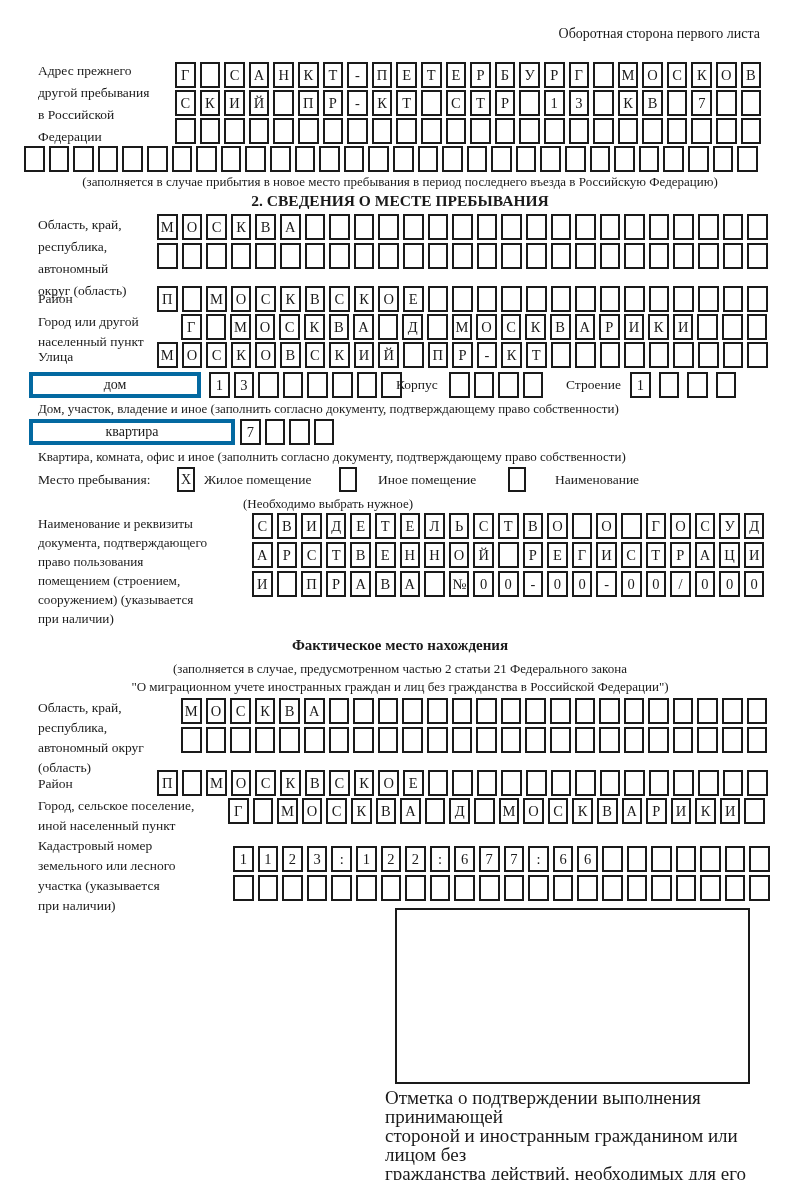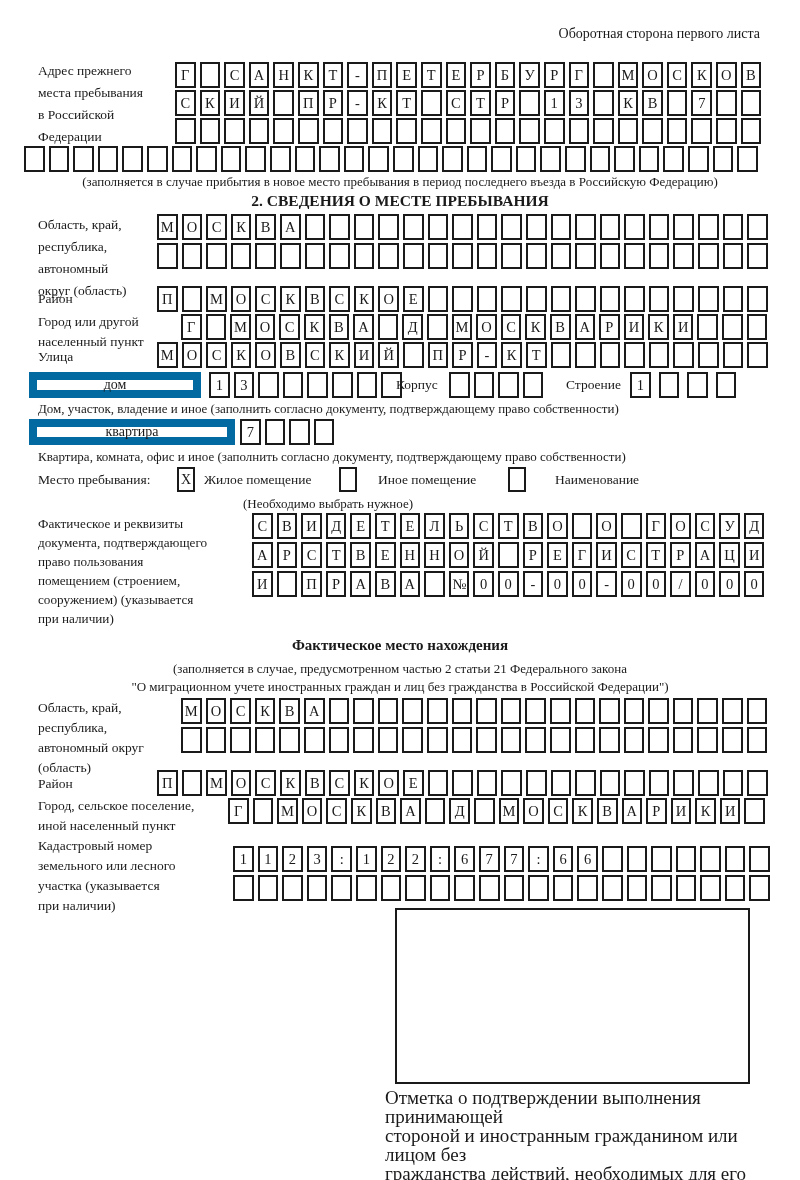--- a/index.html
+++ b/index.html
@@ -4,40 +4,40 @@
 <style>
   html,body{margin:0;padding:0;}
   body{width:800px;height:1180px;background:#ffffff;font-family:"Liberation Serif","DejaVu Serif",serif;color:#1a1a1a;}
   #form{position:relative;width:800px;height:1180px;background:#fff;overflow:hidden;}
   .abs{position:absolute;}
   .lbl{font-size:13.5px;line-height:22px;white-space:nowrap;}
   .lbl.tight{line-height:20px;}
   .lbl.doc{line-height:19px;font-size:13.2px;}
   .crow{position:absolute;display:flex;gap:4px;}
   .cell{box-sizing:border-box;width:20.6px;height:26px;border:2px solid #1a1a1a;display:flex;align-items:center;justify-content:center;font-size:14.5px;background:#fff;flex:0 0 auto;}
-  .bigcellbox{box-sizing:border-box;border:8px solid #0369a1;height:26px;display:flex;align-items:center;justify-content:center;font-size:14px;background:#fff;}
+  .bigcellbox{box-sizing:border-box;border:4px solid #0369a1;height:26px;display:flex;align-items:center;justify-content:center;font-size:14px;background:#fff;}
   .checkbox{box-sizing:border-box;width:18px;height:25px;border:2px solid #1a1a1a;display:flex;align-items:center;justify-content:center;font-size:14px;background:#fff;}
   .note{font-size:13px;white-space:nowrap;}
   .center{left:0;width:800px;text-align:center;}
   .hdr{font-weight:bold;font-size:15.5px;}
   .title{font-size:14px;}
   .inline-lbl{font-size:13.5px;white-space:nowrap;}
   .stampbox{box-sizing:border-box;border:2px solid #1a1a1a;background:#fff;}
   .caption{font-size:19px;line-height:19px;text-align:left;}
 </style>
 </head>
 <body>
 
 <div id="form">
 
   <div class="abs title" style="top:26px;right:40px;">Оборотная сторона первого листа</div>
 
   <div class="abs lbl" style="left:38px;top:60px;">
     <div>Адрес прежнего</div>
-    <div>места пребывания</div>
+    <div>другой пребывания</div>
     <div>в Российской</div>
     <div>Федерации</div>
   </div>
   <div class="crow" style="left:175px;top:62px;">
       <span class="cell">Г</span>
       <span class="cell"></span>
       <span class="cell">С</span>
       <span class="cell">А</span>
       <span class="cell">Н</span>
       <span class="cell">К</span>
@@ -337,21 +337,21 @@
   <div class="abs inline-lbl" style="left:38px;top:472px;">Место пребывания:</div>
   <div class="abs checkbox" style="left:177px;top:467px;">X</div>
   <div class="abs inline-lbl" style="left:204px;top:472px;">Жилое помещение</div>
   <div class="abs checkbox" style="left:339px;top:467px;"></div>
   <div class="abs inline-lbl" style="left:378px;top:472px;">Иное помещение</div>
   <div class="abs checkbox" style="left:508px;top:467px;"></div>
   <div class="abs inline-lbl" style="left:555px;top:472px;">Наименование</div>
   <div class="abs note" style="left:243px;top:496px;">(Необходимо выбрать нужное)</div>
 
   <div class="abs lbl doc" style="left:38px;top:514px;">
-    <div>Фактическое и реквизиты</div>
+    <div>Наименование и реквизиты</div>
     <div>документа, подтверждающего</div>
     <div>право пользования</div>
     <div>помещением (строением,</div>
     <div>сооружением) (указывается</div>
     <div>при наличии)</div>
   </div>
   <div class="crow" style="left:252px;top:513px;">
       <span class="cell">С</span>
       <span class="cell">В</span>
       <span class="cell">И</span>

